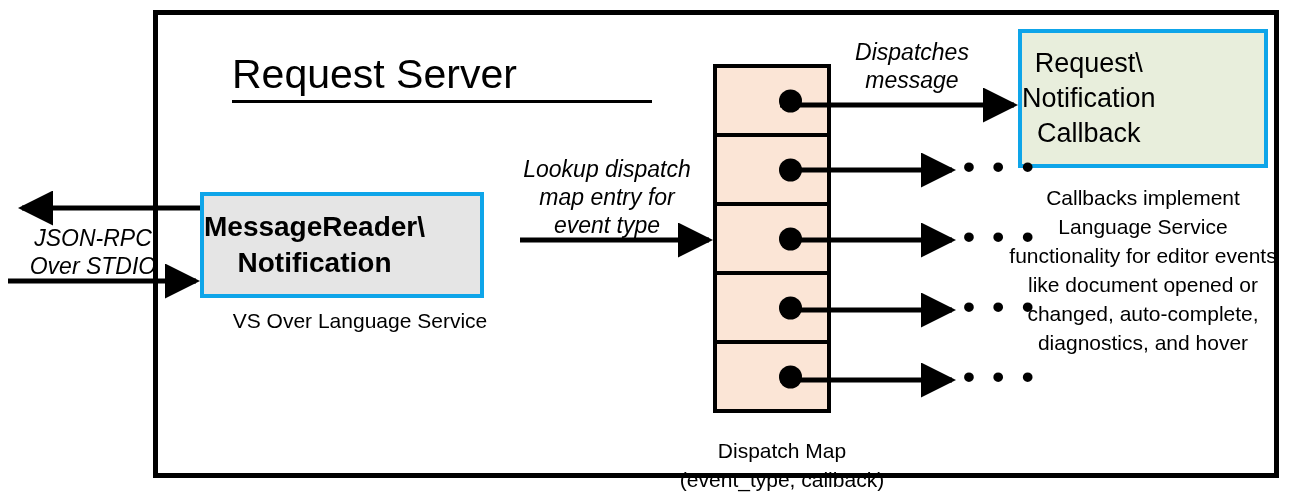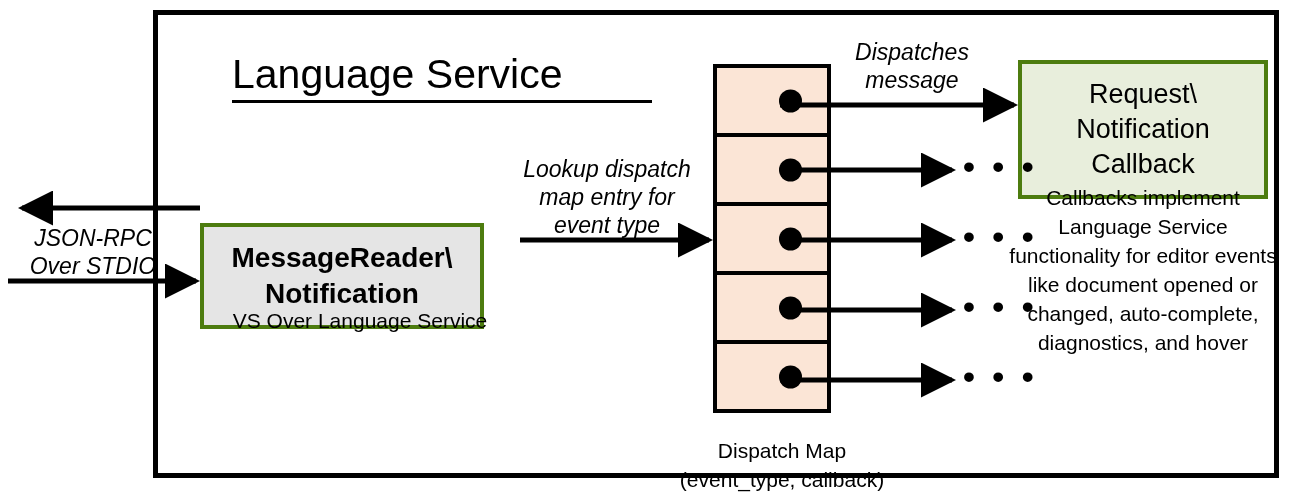--- a/index.html
+++ b/index.html
@@ -46,26 +46,24 @@
     display: inline-block;
   }
   #title-wrap {
     left: 232px;
     top: 49px;
   }
 
   
   .node-box {
     box-sizing: border-box;
-    border: 4px solid #4d7c0f;
+    border: 4px solid #0ea5e9;
     display: flex;
     align-items: center;
-    justify-content: center;
-    text-align: center;
-    margin-top: 31px;
+    text-align: center;
   }
   #reader-writer-box {
     left: 200px;
     top: 192px;
     width: 284px;
     height: 106px;
     background: #e5e5e5;
     font-size: 28px;
     line-height: 36px;
     font-weight: bold;
@@ -178,21 +176,21 @@
   }
 </style>
 </head>
 <body>
 
 <div id="canvas">
 
   <div id="outer-box" class="abs"></div>
 
   <div id="title-wrap" class="abs">
-    <span id="diagram-title">Language Service</span>
+    <span id="diagram-title">Request Server</span>
   </div>
 
   <div id="reader-writer-box" class="abs node-box">
     <div>
       <div>MessageReader\</div>
       <div>Notification</div>
     </div>
   </div>
   <div id="reader-writer-caption" class="abs caption">
     <div>VS Over Language Service</div>

